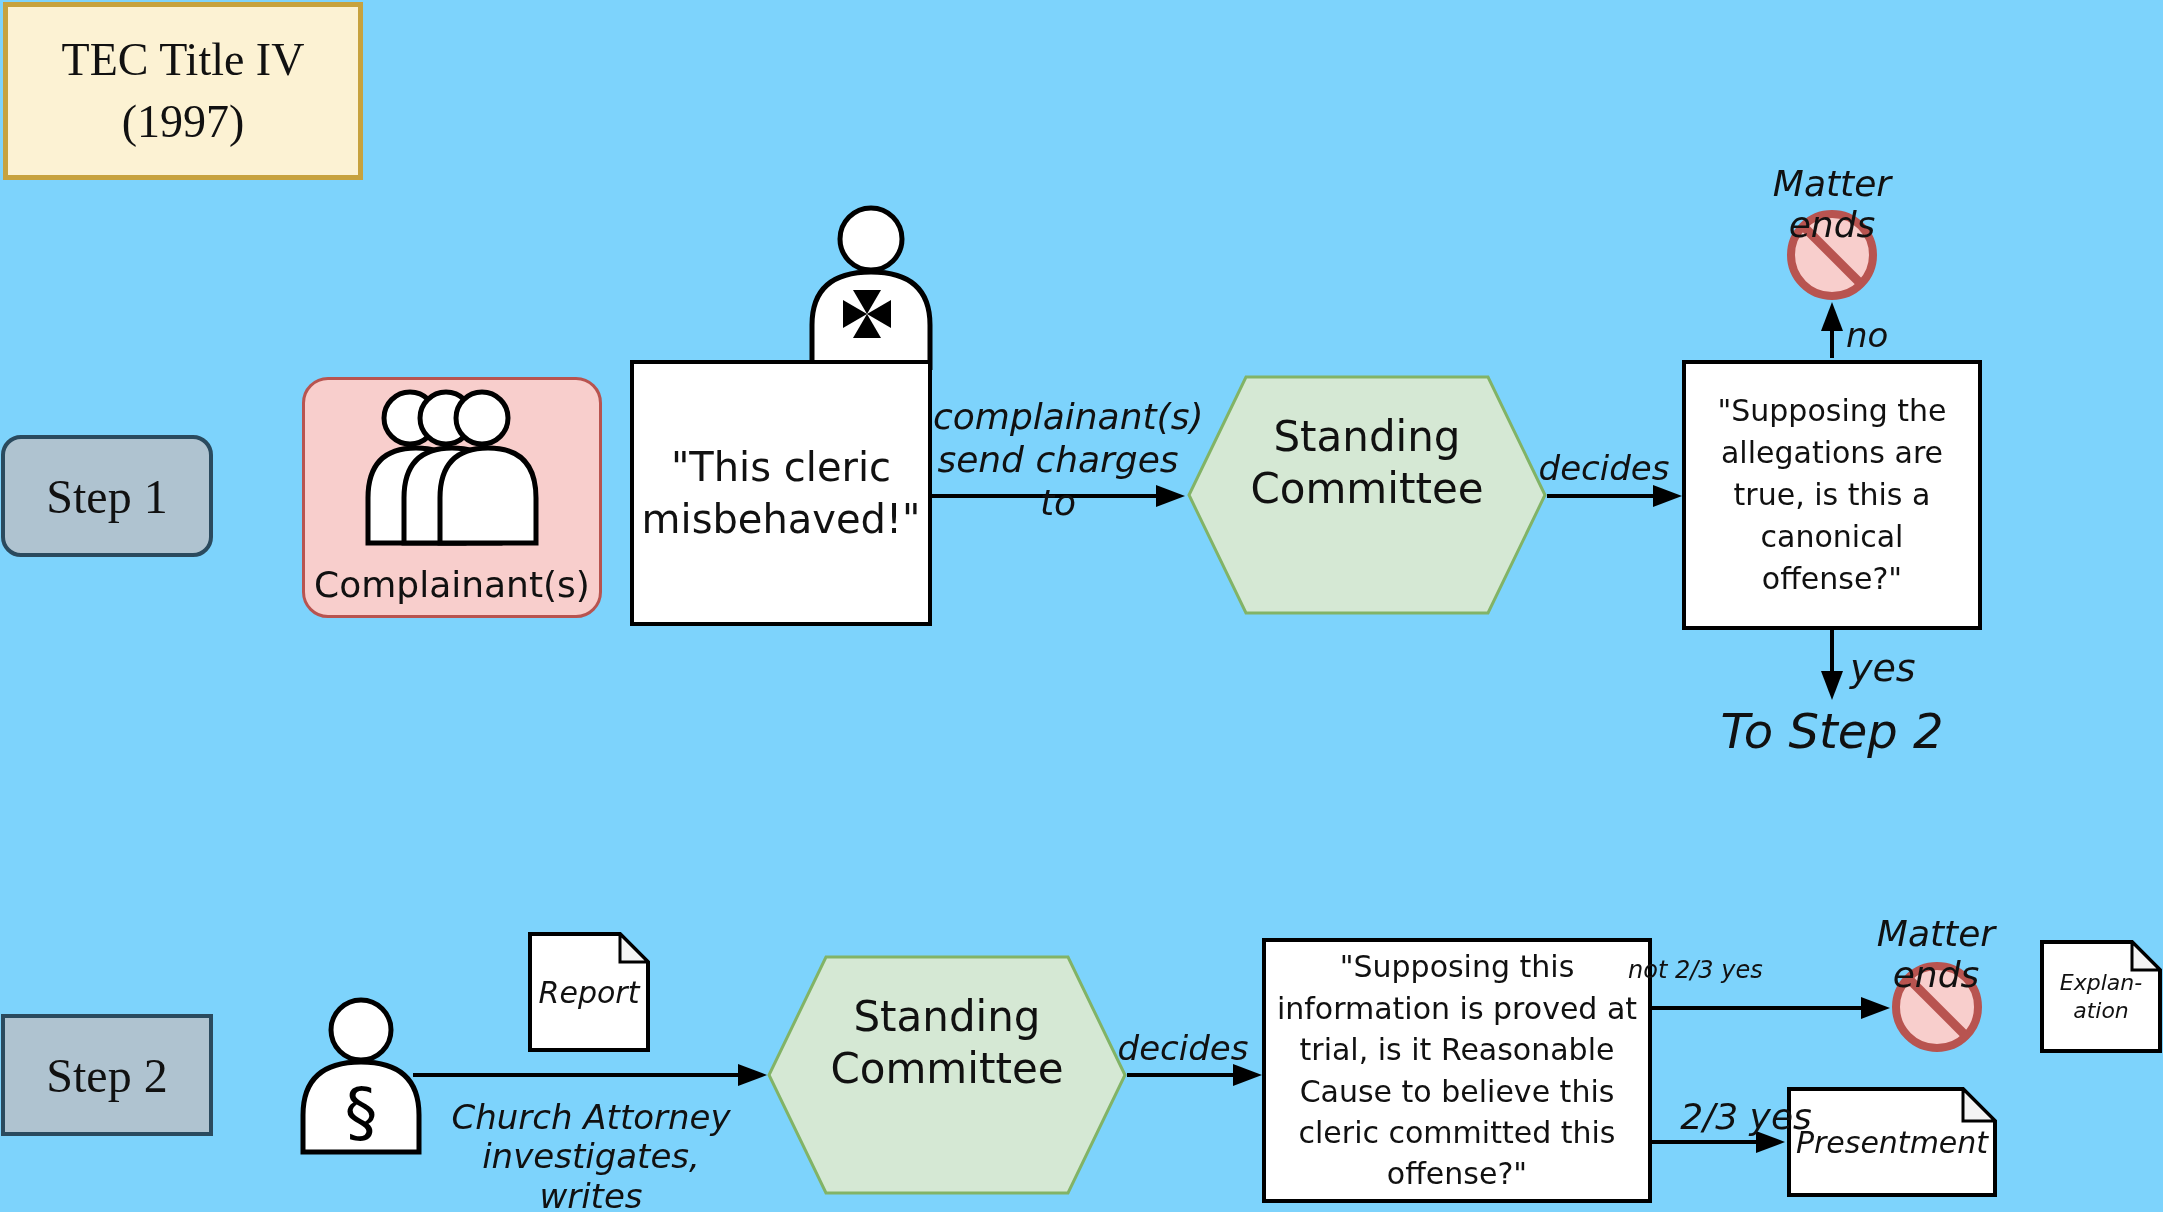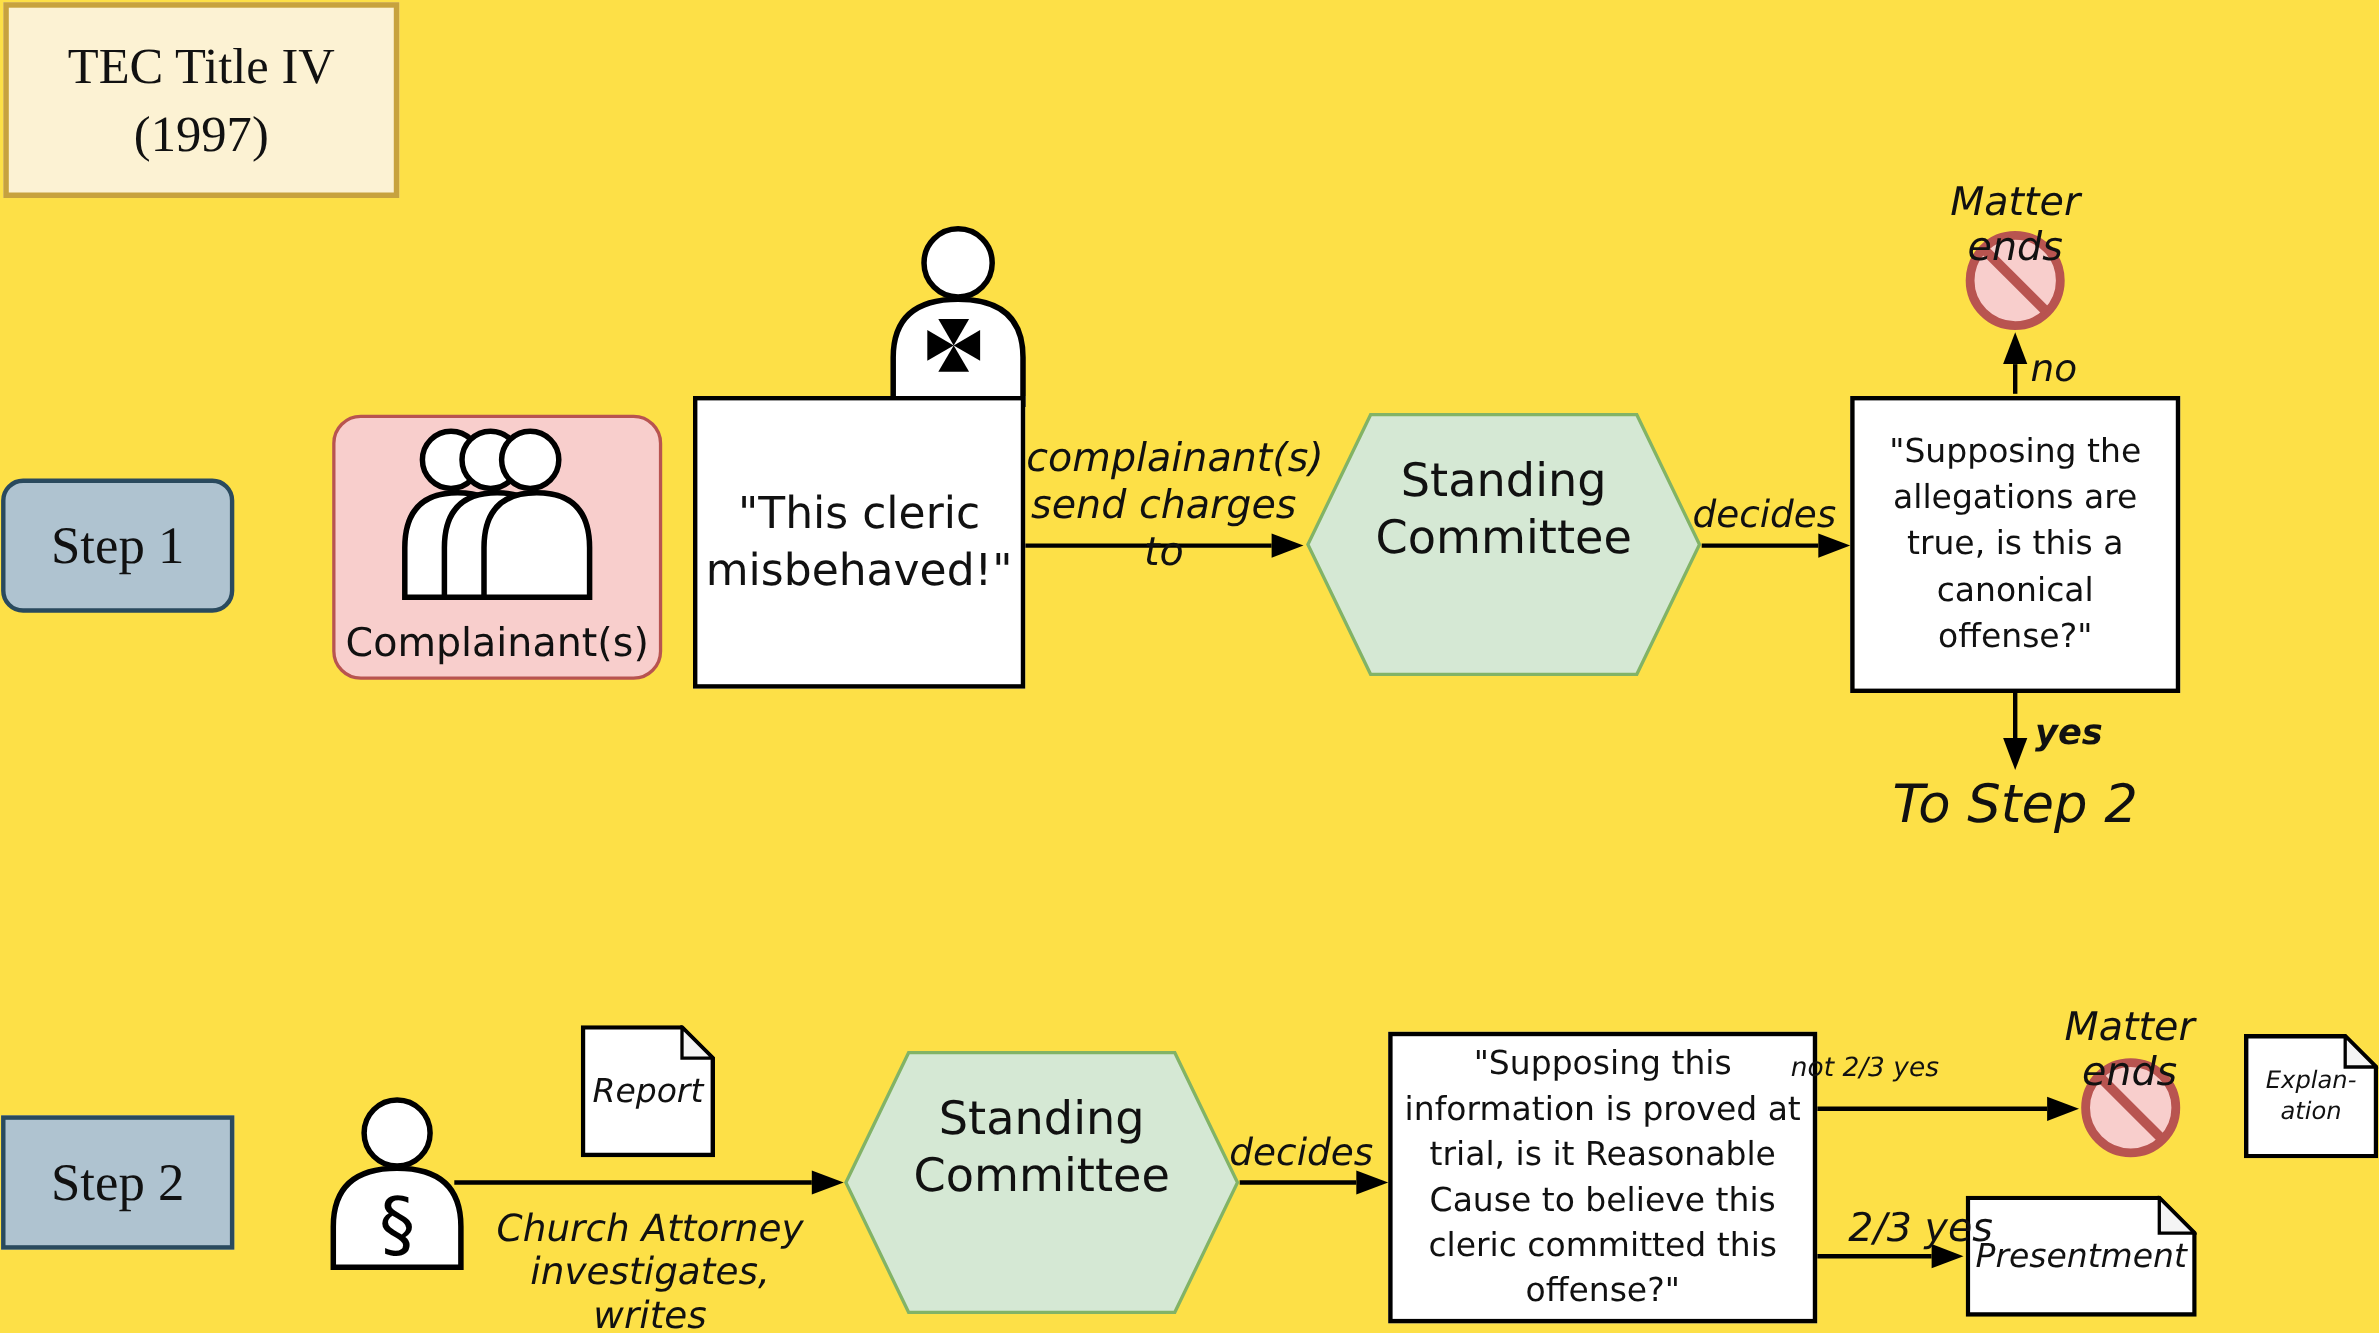--- a/index.html
+++ b/index.html
@@ -1,20 +1,20 @@
 <!DOCTYPE html>
 <html style="--yellow-fill: #FCF2D3; --yellow-stroke: #C7A23E; --slate-fill: #AFC3D0; --slate-stroke: #2A4A5E; --red-fill: #F8CECC; --red-stroke: #B85450; --green-fill: #D5E8D4; --green-stroke: #82B366; --line: #000000; --text: #111111; --doc-fold: #F4F4F4;"><head>
 <meta charset="utf-8">
 <style>
   html, body { margin: 0; padding: 0; background: #ffffff; }
   .canvas {
     position: relative;
     width: 2163px;
     height: 1212px;
-    background: #fde047;
+    background: #7dd3fc;
     font-family: "DejaVu Sans", sans-serif;
     color: var(--text, #111);
     overflow: hidden;
   }
   .abs { position: absolute; box-sizing: border-box; }
   .connectors { position: absolute; left: 0; top: 0; z-index: 1; }
   .node { z-index: 2; }
   .lbl  { z-index: 3; }
 
   .pre { white-space: pre-line; }
@@ -81,21 +81,21 @@
   .presentment-doc { left: 1787px; top: 1087px; width: 210px; height: 110px; }
   .presentment-doc .doc-text { font-size: 30px; border-radius: 13px; }
 
   
   .it { font-style: italic; }
   .send-charges-label { left: 933px; top: 395px; width: 250px;
     text-align: center; font-size: 36px; line-height: 1.2; }
   .decides-1 { left: 1504px; top: 448px; width: 200px; text-align: center; font-size: 34px; }
   .decides-2 { left: 1083px; top: 1028px; width: 200px; text-align: center; font-size: 34px; }
   .no-label { left: 1846px; top: 315px; font-size: 34px; }
-  .yes-label { left: 1850px; top: 646px; font-size: 32px; font-weight: bold; }
+  .yes-label { left: 1850px; top: 646px; font-size: 38px; }
   .matter-ends-1 { left: 1732px; top: 163px; width: 200px; text-align: center; font-size: 36px; }
   .matter-ends-2 { left: 1836px; top: 913px; width: 200px; text-align: center; font-size: 36px; }
   .to-step2-label { left: 1682px; top: 703px; width: 300px; text-align: center; font-size: 48px; }
   .church-attorney-label { left: 441px; top: 1098px; width: 300px;
     text-align: center; font-size: 34px; line-height: 1.16; }
   .not-two-thirds-label { left: 1628px; top: 956px; width: 240px; font-size: 24px; }
   .two-thirds-label { left: 1666px; top: 1096px; width: 160px; text-align: center; font-size: 36px; }
 
   .figure-svg { z-index: 1; }
   .figure-svg-top { z-index: 2; }

